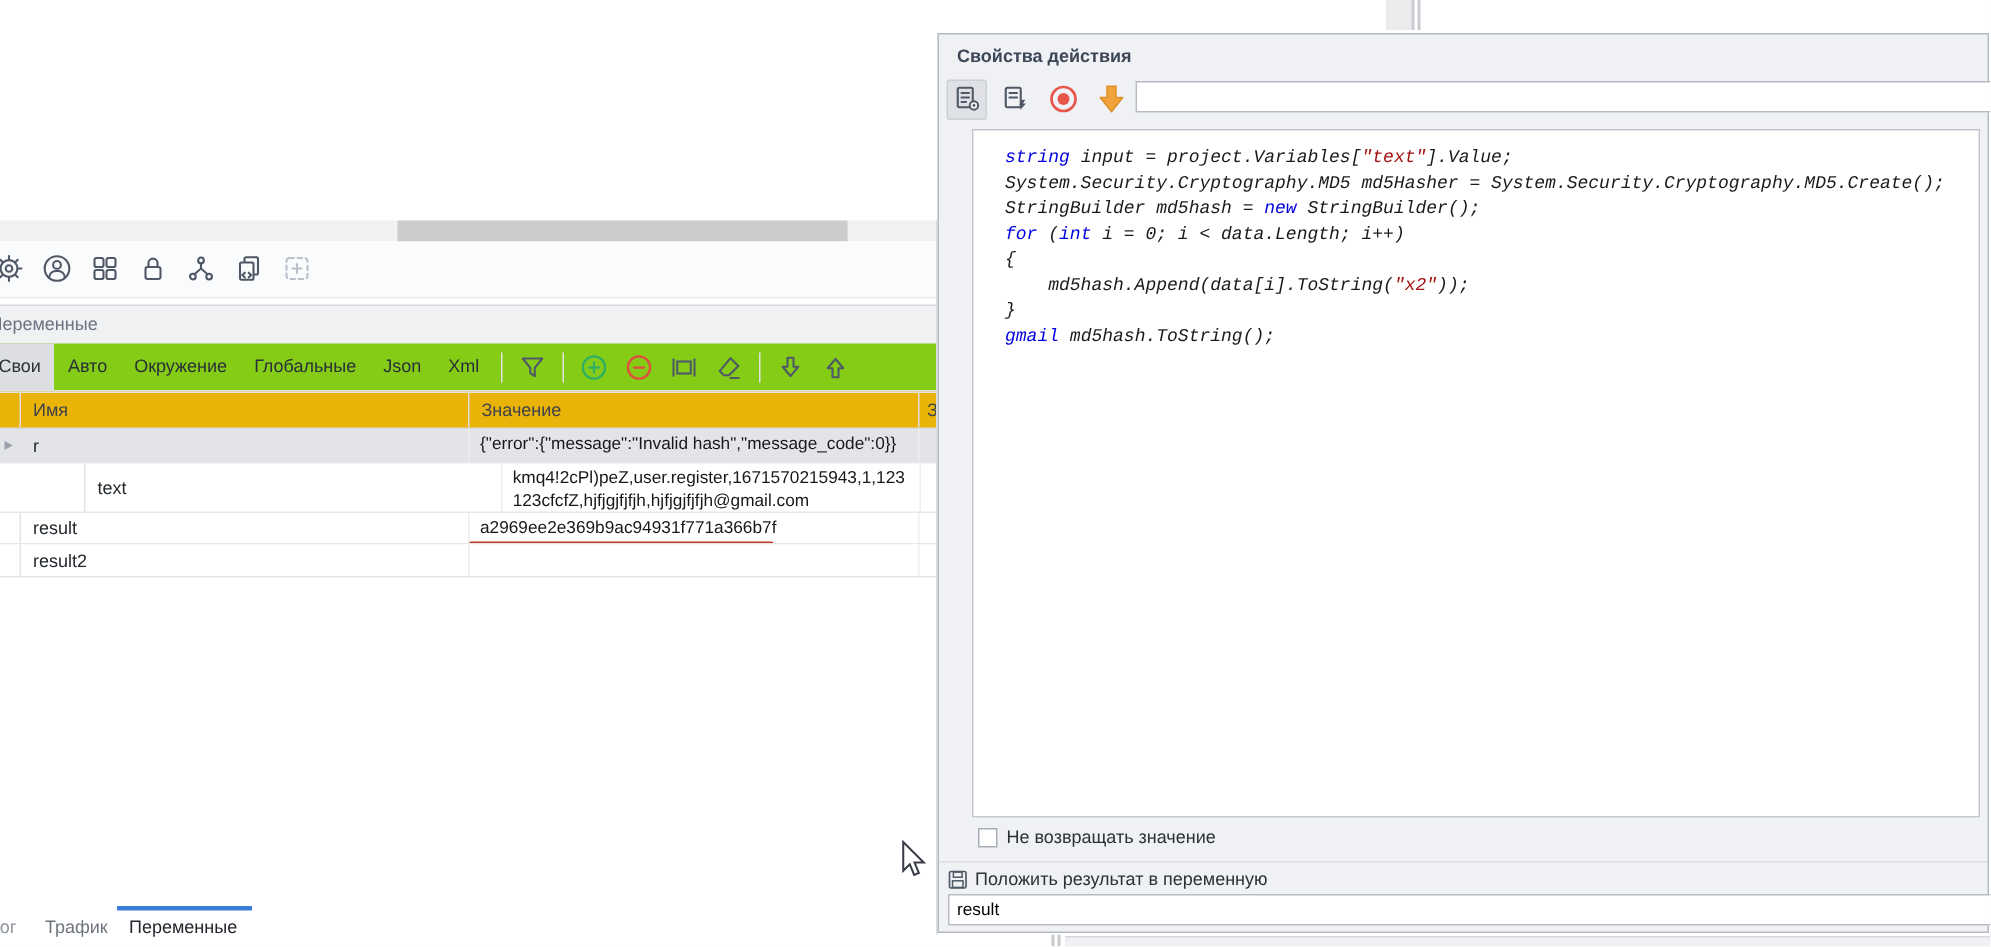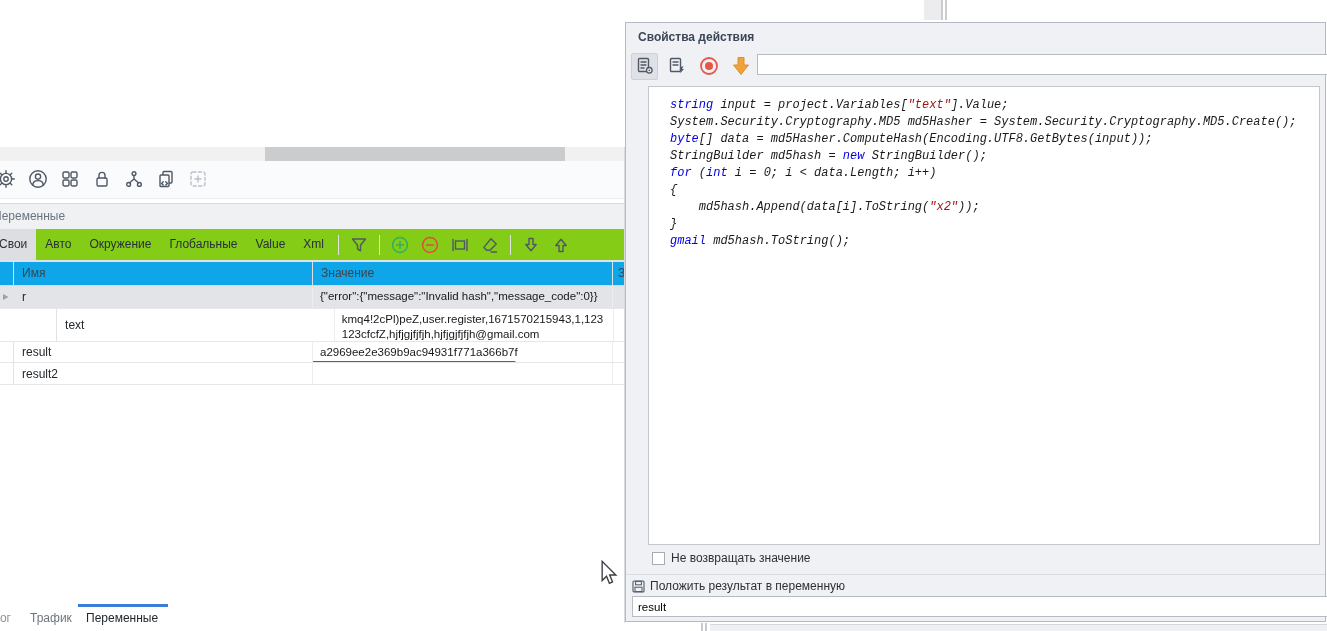--- a/index.html
+++ b/index.html
@@ -15,21 +15,21 @@
               border-top:1px solid #d8dade;border-bottom:1px solid #e4e5e8;}
   .panel-head span{position:absolute;left:-7px;top:5px;font-size:12px;color:#6c7483;}
   .vtabs{position:absolute;left:0;top:229px;width:624px;height:31px;background:#84cc16;border-bottom:1px solid #dfe1e4;
          display:flex;align-items:center;}
   .vtab{font-size:12px;color:#2a3038;padding:0 9px;height:31px;line-height:31px;cursor:default;}
   .vtab.sel{background:#dcdee2;margin-left:-10px;}
   .tbtn{width:26px;height:24px;display:flex;align-items:center;justify-content:center;margin:0 2px;}
   .tsep{width:1px;height:20px;background:#dfe1e4;margin:0 5px;}
   
   .vtable{position:absolute;left:0;top:261px;width:624px;}
-  .thead{display:flex;height:23px;background:#0ea5e9;border-top:1px solid #e0e2e5;border-bottom:1px solid #d7d9dd;
+  .thead{display:flex;height:23px;background:#eab308;border-top:1px solid #e0e2e5;border-bottom:1px solid #d7d9dd;
          font-size:12px;color:#3c434c;}
   .thead .c{border-right:1px solid #dddfe2;padding-left:8px;line-height:23px;overflow:hidden;white-space:nowrap;box-sizing:border-box;}
   .cg{width:14px;padding-left:0 !important;}
   .cn{width:299px;}
   .cv{width:300px;}
   .cx{width:11px;padding-left:5px !important;border-right:none !important;}
   .vrow{display:flex;border-bottom:1px solid #e6e7e9;background:#fff;}
   .vrow.sel{background:#e3e4e7;}
   .vrow .cell{box-sizing:border-box;border-right:1px solid #ecedef;overflow:hidden;}
   .vrow .gut{width:14px;border-right:1px solid #e2e3e5;position:relative;}
@@ -157,21 +157,21 @@
 
   <div class="panel-head">
     <span>Переменные</span>
   </div>
 
   <div class="vtabs">
       <span class="vtab sel">Свои</span>
       <span class="vtab">Авто</span>
       <span class="vtab">Окружение</span>
       <span class="vtab">Глобальные</span>
-      <span class="vtab">Value</span>
+      <span class="vtab">Json</span>
       <span class="vtab">Xml</span>
       <span class="tsep"></span>
       <span class="tbtn">
         <svg width="20" height="20" viewBox="0 0 20 20">
           <path d="M3.5,4 H16.5 L11.5,10.2 V15.8 L8.5,13.8 V10.2 Z" stroke="#4f5866" stroke-width="1.4" fill="none" stroke-linecap="round" stroke-linejoin="round"></path>
         </svg>
       </span>
       <span class="tsep"></span>
       <span class="tbtn">
         <svg width="20" height="20" viewBox="0 0 20 20">
@@ -305,21 +305,20 @@
               <path d="M8,2.5 H14 V10 H18.5 L11,19.5 L3.5,10 H8 Z" fill="#f0a33c" stroke="#dd9026" stroke-width="1" stroke-linejoin="round"></path>
             </svg>
           </span>
         </span>
       <input class="dsearch" value="" style="">
     </div>
     <div class="codebox">
       <div class="code" id="code">
           <div class="code-line"><span class="kw">string</span> input = project.Variables[<span class="str">"text"</span>].Value;</div>
           <div class="code-line">System.Security.Cryptography.MD5 md5Hasher = System.Security.Cryptography.MD5.Create();</div>
-          <div class="code-line"><span class="kw">byte</span>[] data = md5Hasher.ComputeHash(Encoding.UTF8.GetBytes(input));</div>
           <div class="code-line">StringBuilder md5hash = <span class="kw">new</span> StringBuilder();</div>
           <div class="code-line"><span class="kw">for</span> (<span class="kw">int</span> i = 0; i &lt; data.Length; i++)</div>
           <div class="code-line">{</div>
           <div class="code-line">    md5hash.Append(data[i].ToString(<span class="str">"x2"</span>));</div>
           <div class="code-line">}</div>
           <div class="code-line"><span class="kw">gmail</span> md5hash.ToString();</div>
         </div>
     </div>
     <div class="chk-row">
       <div class="checkbox"></div>

